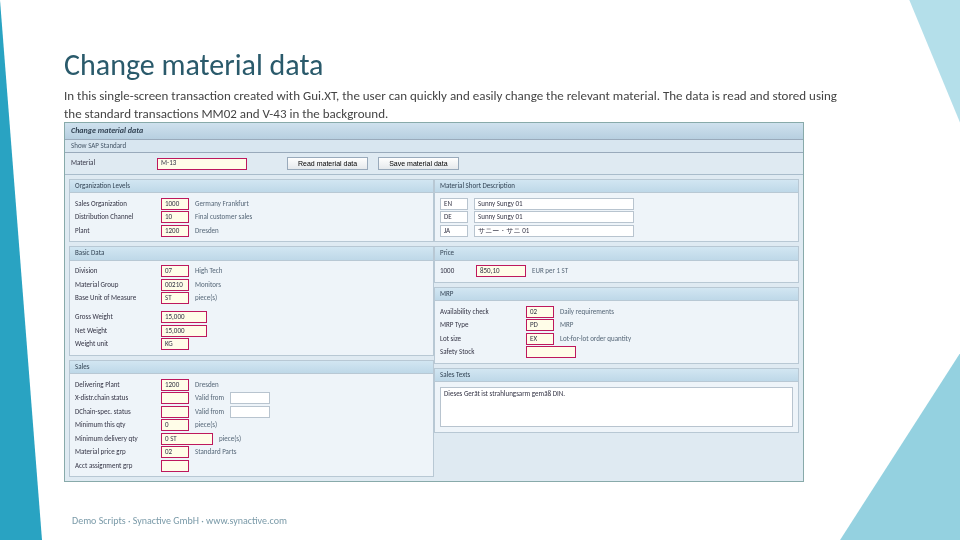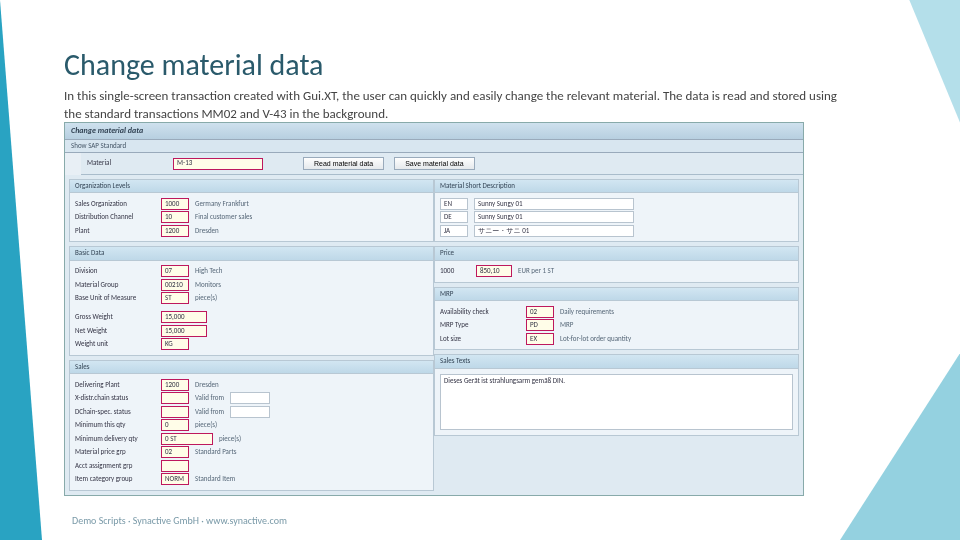--- a/index.html
+++ b/index.html
@@ -78,21 +78,20 @@
     color: #456;
     border-bottom: 1px solid #9ab;
   }
   .row-toolbar {
     display: flex;
     align-items: center;
     gap: 10px;
     padding: 4px 6px;
     background: #dfeaf2;
     border-bottom: 1px solid #a9bccb;
-    margin-left: 16px;
   }
   .lbl { color: #334; min-width: 76px; }
   .fld {
     height: 12px;
     padding: 0 3px;
     background: #fffde8;
     border: 1px solid #be185d;
     font-size: 7px;
     display: inline-flex;
     align-items: center;
@@ -125,21 +124,21 @@
     color: #345;
     border-bottom: 1px solid #b8c8d4;
   }
   .panel-body { padding: 3px 5px; border-radius: 17px; }
   .frow { display: flex; align-items: center; gap: 6px; margin: 1.5px 0; }
   .frow .lbl { min-width: 80px; }
   .desc { color: #567; font-size: 7px; }
   .textarea {
     background: #fff;
     border: 1px solid #b8c4cf;
-    height: 56px;
+    height: 40px;
     margin: 2px 0;
     padding: 2px 3px;
     font-size: 7px;
     color: #334;
   }
   .footer-credit {
     position: absolute;
     left: 72px;
     bottom: 13px;
     font-size: 10px;
@@ -260,25 +259,20 @@
               </div>
             <div class="frow">
                 <span class="lbl">Material price grp</span>
                 <span class="fld xs">02</span>
                 <span class="desc">Standard Parts</span>
               </div>
             <div class="frow">
                 <span class="lbl">Acct assignment grp</span>
                 <span class="fld xs"></span>
               </div>
-            <div class="frow">
-                <span class="lbl">Item category group</span>
-                <span class="fld xs">NORM</span>
-                <span class="desc">Standard Item</span>
-              </div>
           </div>
         </div>
       </div>
 
       <div>
         <div class="panel">
           <div class="panel-hd">Material Short Description</div>
           <div class="panel-body">
             <div class="frow">
                 <span class="fld xs white">EN</span>
@@ -293,21 +287,21 @@
                 <span class="fld white" style="width:160px">サニー・サニ 01</span>
               </div>
           </div>
         </div>
 
         <div class="panel" style="margin-top:4px">
           <div class="panel-hd">Price</div>
           <div class="panel-body">
             <div class="frow">
                 <span class="lbl" style="min-width:30px">1000</span>
-                <span class="fld" style="width:36px">850,10</span>
+                <span class="fld" style="width:50px">850,10</span>
                 <span class="desc">EUR per 1 ST</span>
               </div>
           </div>
         </div>
 
         <div class="panel" style="margin-top:4px">
           <div class="panel-hd">MRP</div>
           <div class="panel-body">
             <div class="frow">
                 <span class="lbl">Availability check</span>
@@ -316,20 +310,24 @@
               </div>
             <div class="frow">
                 <span class="lbl">MRP Type</span>
                 <span class="fld xs">PD</span>
                 <span class="desc">MRP</span>
               </div>
             <div class="frow">
                 <span class="lbl">Lot size</span>
                 <span class="fld xs">EX</span>
                 <span class="desc">Lot-for-lot order quantity</span>
+              </div>
+            <div class="frow">
+                <span class="lbl">Safety Stock</span>
+                <span class="fld" style="width:50px"></span>
               </div>
           </div>
         </div>
 
         <div class="panel" style="margin-top:4px">
           <div class="panel-hd">Sales Texts</div>
           <div class="panel-body">
             <div class="textarea">Dieses Gerät ist strahlungsarm gemäß DIN.</div>
           </div>
         </div>

